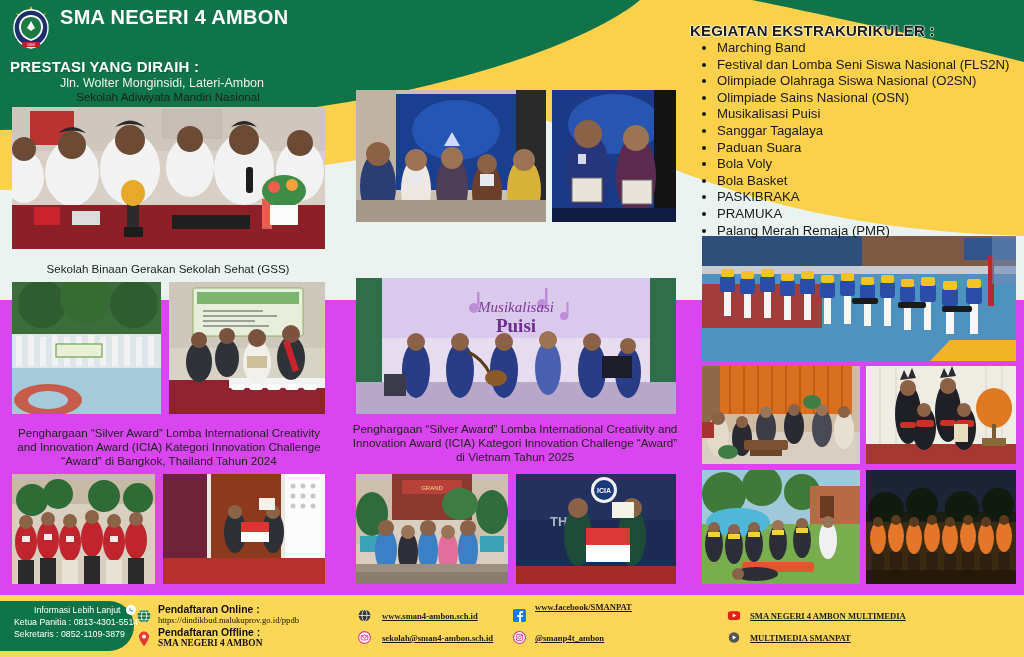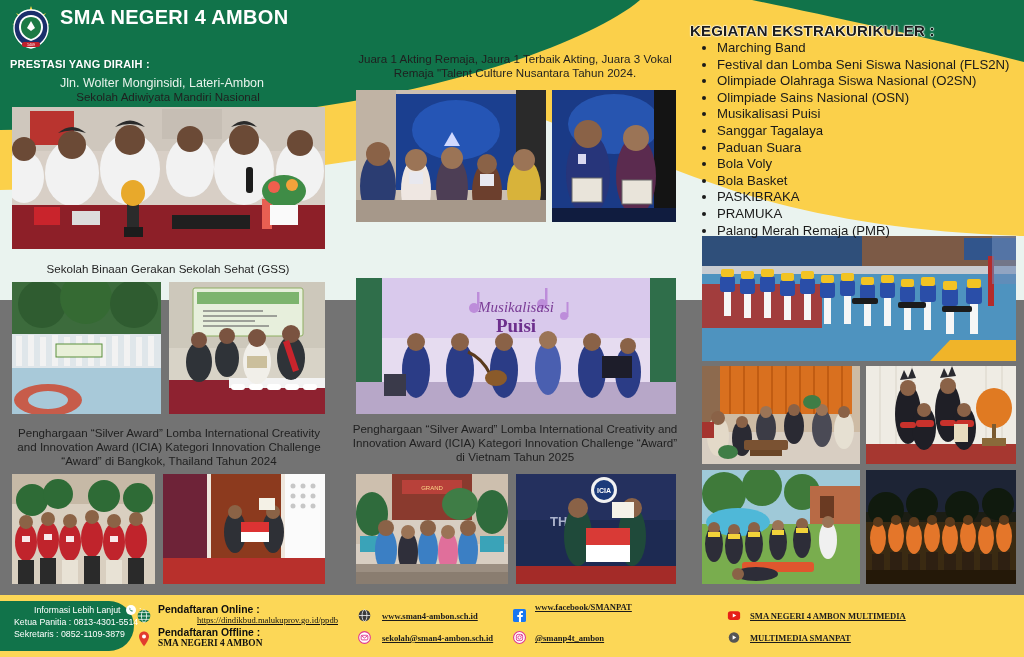--- a/index.html
+++ b/index.html
@@ -3,41 +3,41 @@
 <meta charset="utf-8">
 <style>
   html,body{margin:0;padding:0;}
   body{
     width:1024px;height:657px;
     font-family:"Liberation Sans", sans-serif;
     background:#eef5f2;
     overflow:hidden;
     position:relative;
   }
-  .poster{position:relative;width:1024px;height:657px;overflow:hidden;background:#737373;}
+  .poster{position:relative;width:1024px;height:657px;overflow:hidden;background:#d946ef;}
 
   
   .wave-layer{position:absolute;top:0;left:0;width:1024px;height:300px;pointer-events:none;}
   .wave-layer svg{display:block;}
 
   
   .header{position:absolute;top:0;left:0;width:660px;height:100px;z-index:5;}
   .logo{position:absolute;left:8px;top:4px;width:46px;height:46px;}
   .school-name{
     position:absolute;left:60px;top:6px;
     color:#ffffff;font-size:20px;font-weight:bold;letter-spacing:.3px;
     white-space:nowrap;
   }
   .school-addr{
     position:absolute;left:60px;top:28px;
     color:#e8f3ec;font-size:12.5px;white-space:nowrap;margin-top:48px;
   }
   .prestasi{
     position:absolute;left:10px;top:58px;
-    color:#ffffff;font-size:11px;font-weight:bold;letter-spacing:.2px;
+    color:#ffffff;font-size:15px;font-weight:bold;letter-spacing:.2px;
     text-shadow:1px 1px 0 rgba(0,0,0,.18);
     text-align:right;
   }
 
   
   .ekskul-head{
     position:absolute;left:690px;top:22px;z-index:6;
     font-size:15px;font-weight:bold;color:#1c1c1c;
     letter-spacing:.2px;
     -webkit-text-stroke:.6px #ffffff;
@@ -71,21 +71,21 @@
     position:absolute;left:-14px;top:6px;width:148px;height:50px;
     background:#11734a;border-radius:0 26px 26px 0;
   }
   .fp-line{position:absolute;left:14px;color:#ffffff;font-size:8.8px;white-space:nowrap;}
   .fp-line.l1{top:10px;padding-left:20px;}
   .fp-line.l2{top:22px;}
   .fp-line.l3{top:34px;}
   .ft-item{position:absolute;font-size:8.6px;color:#1b1b1b;white-space:nowrap;}
   .ft-item .lbl{text-decoration:underline;font-family:"Liberation Serif",serif;font-weight:bold;}
   .ft-bold{font-weight:bold;font-size:10.4px;color:#0f0f0f;}
-  .ft-sub{font-family:"Liberation Serif",serif;font-size:8.6px;text-decoration:underline;color:#111;margin-left:39px;}
+  .ft-sub{font-family:"Liberation Serif",serif;font-size:8.6px;color:#111;}
   .ft-sub2{font-family:"Liberation Serif",serif;font-size:9.4px;font-weight:bold;color:#111;}
   .ico{position:absolute;width:13px;height:13px;border-radius:50%;}
   .ico svg{display:block;}
 </style>
 </head>
 <body>
 
 <div class="poster">
 
   <div class="wave-layer">
@@ -347,21 +347,20 @@
       <ellipse cx="72" cy="58" rx="11" ry="21" fill="#2e3036"></ellipse>
       <ellipse cx="110" cy="58" rx="11" ry="21" fill="#2e3036"></ellipse>
       <circle cx="72" cy="38" r="7" fill="#8b6346"></circle>
         <circle cx="110" cy="38" r="7" fill="#8b6346"></circle>
       <rect x="78" y="48" width="28" height="20" fill="#ffffff"></rect>
       <rect x="78" y="48" width="28" height="10" fill="#d33"></rect>
       <rect x="96" y="24" width="16" height="12" fill="#f4f1e6"></rect>
     </svg>
   </div>
 
-  <div class="cap" style="left:352px;top:52px;width:326px;">Juara 1 Akting Remaja, Jaura 1 Terbaik Akting, Juara 3 Vokal Remaja "Talent Culture Nusantara Tahun 2024.</div>
 
   <div class="ph" style="left:356px;top:90px;width:190px;height:132px;">
     <svg width="190" height="132" viewBox="0 0 190 132" preserveAspectRatio="none">
       <rect width="190" height="132" fill="#cbbfb2"></rect>
       <rect x="40" y="4" width="120" height="96" fill="#1b3f8f"></rect>
       <ellipse cx="100" cy="40" rx="44" ry="30" fill="#2a5fc4" opacity=".7"></ellipse>
       <rect x="0" y="0" width="40" height="110" fill="#c0b3a4"></rect>
       <rect x="160" y="0" width="30" height="110" fill="#2a2a2a"></rect>
       <g>
         <ellipse cx="22" cy="96" rx="18" ry="34" fill="#2b3d72"></ellipse>

